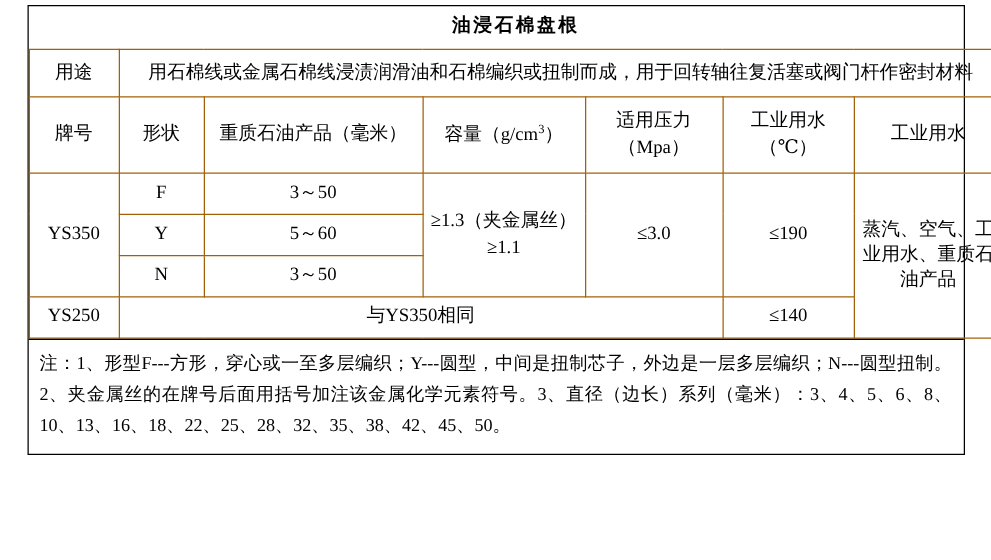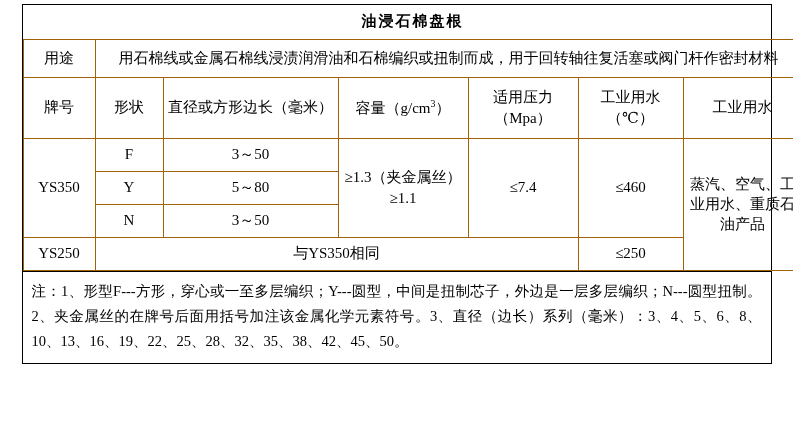--- a/index.html
+++ b/index.html
@@ -97,46 +97,46 @@
       <tr>
         <td class="title-cell" colspan="7">油浸石棉盘根</td>
       </tr>
       <tr>
         <td class="use-label">用途</td>
         <td class="use-text" colspan="6">用石棉线或金属石棉线浸渍润滑油和石棉编织或扭制而成，用于回转轴往复活塞或阀门杆作密封材料</td>
       </tr>
       <tr>
         <td class="hdr">牌号</td>
         <td class="hdr">形状</td>
-        <td class="hdr">直径或方形边长（毫米）</td>
+        <td class="hdr">重质石油产品（毫米）</td>
         <td class="hdr hdr-3"><span>容量（g/cm</span><span class="sup">3</span><span>）</span></td>
         <td class="hdr">适用压力（Mpa）</td>
         <td class="hdr">工业用水（℃）</td>
         <td class="hdr">工业用水</td>
       </tr>
 
       <tr class="row-small">
         <td class="grade" rowspan="3">YS350</td>
         <td>F</td>
         <td>3～50</td>
         <td rowspan="3">≥1.3（夹金属丝）≥1.1</td>
-        <td rowspan="3">≤7.4</td>
-        <td rowspan="3">≤460</td>
+        <td rowspan="3">≤3.0</td>
+        <td rowspan="3">≤190</td>
         <td class="media" rowspan="4">蒸汽、空气、工业用水、重质石油产品</td>
       </tr>
       <tr class="row-small">
         <td>Y</td>
-        <td>5～80</td>
+        <td>5～60</td>
       </tr>
       <tr class="row-small">
         <td>N</td>
         <td>3～50</td>
       </tr>
 
       <tr class="row-small">
         <td class="grade">YS250</td>
         <td colspan="4">与YS350相同</td>
-        <td>≤250</td>
+        <td>≤140</td>
       </tr>
     </tbody>
   </table>
-  <div class="notes">注：1、形型F---方形，穿心或一至多层编织；Y---圆型，中间是扭制芯子，外边是一层多层编织；N---圆型扭制。2、夹金属丝的在牌号后面用括号加注该金属化学元素符号。3、直径（边长）系列（毫米）：3、4、5、6、8、10、13、16、19、22、25、28、32、35、38、42、45、50。</div>
+  <div class="notes">注：1、形型F---方形，穿心或一至多层编织；Y---圆型，中间是扭制芯子，外边是一层多层编织；N---圆型扭制。2、夹金属丝的在牌号后面用括号加注该金属化学元素符号。3、直径（边长）系列（毫米）：3、4、5、6、8、10、13、16、18、22、25、28、32、35、38、42、45、50。</div>
 </div>
 
 </body></html>

